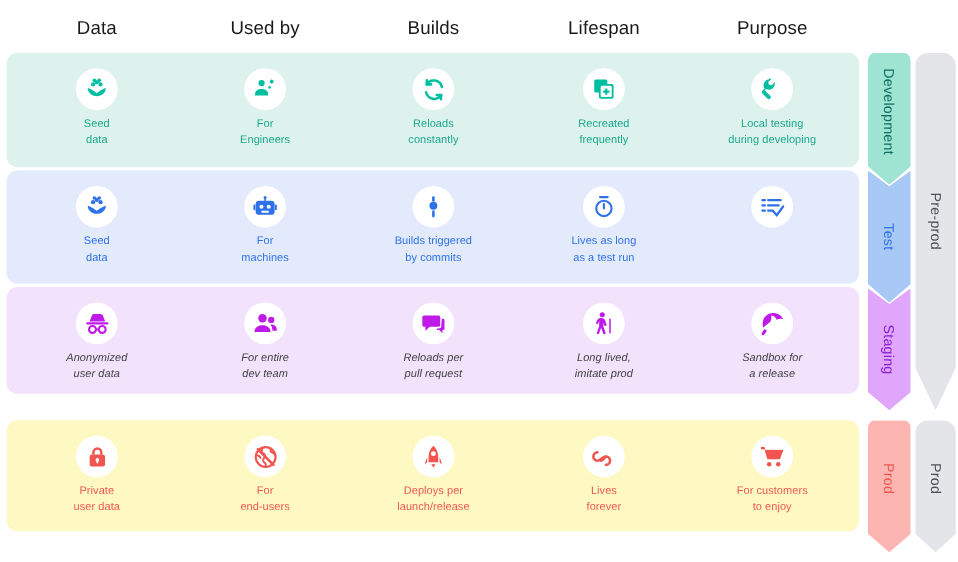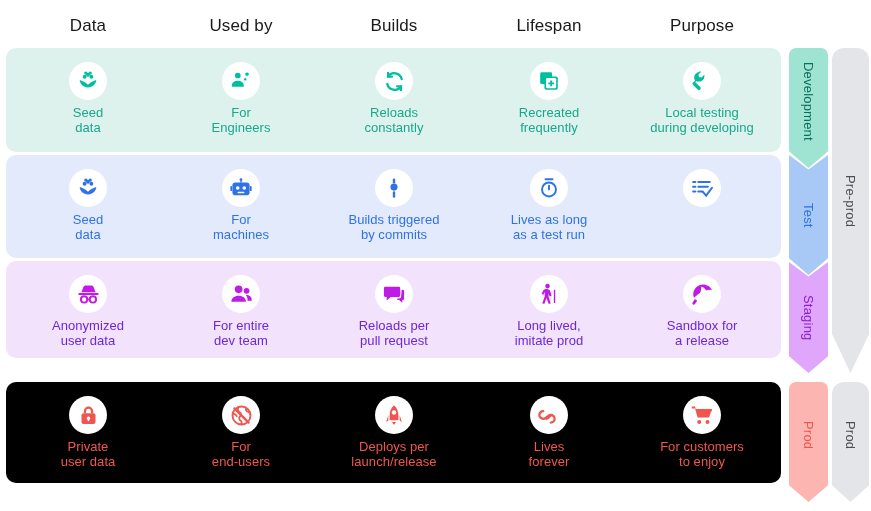--- a/index.html
+++ b/index.html
@@ -21,45 +21,45 @@
   }
 
   
   .row {
     position: absolute; left: 6px; width: 775px;
     border-radius: 10px;
   }
   .row-dev     { top: 48px;  height: 104px; background: #ddf2ec; }
   .row-test    { top: 155px; height: 103px; background: #e2eafb; }
   .row-staging { top: 261px; height: 97px;  background: #f2e2fb; }
-  .row-prod    { top: 382px; height: 101px; background: #000000; }
+  .row-prod    { top: 382px; height: 101px; background: #fef9c3; }
 
   .cell {
     position: absolute; top: 0; height: 100%;
     transform: translateX(-50%);
     display: flex; flex-direction: column;
     align-items: center; justify-content: flex-start;
     padding-top: 14px; width: 160px;
   }
   .icon-bubble {
     width: 38px; height: 38px; border-radius: 50%;
     background: #ffffff;
     display: flex; align-items: center; justify-content: center;
     flex: 0 0 auto;
   }
   .icon-bubble svg { display: block; }
   .cell-label {
-    margin-top: 5px; font-size: 13px; line-height: 15px;
+    margin-top: 5px; font-size: 10px; line-height: 15px;
     text-align: center; white-space: pre-line; letter-spacing: .05px;
   }
 
   
   .row-dev     .cell-label { color: #18a88c; }
   .row-test    .cell-label { color: #2f72e8; }
-  .row-staging .cell-label { color: #6d28d9; }
+  .row-staging .cell-label { color: #404040; font-style: italic; }
   .row-prod    .cell-label { color: #f0564f; }
 
   
   .pill {
     position: absolute; left: 789px; width: 39px;
     display: flex; align-items: center; justify-content: center;
   }
   .pill .pill-text {
     writing-mode: vertical-rl;
     font-size: 13px; letter-spacing: .2px;

